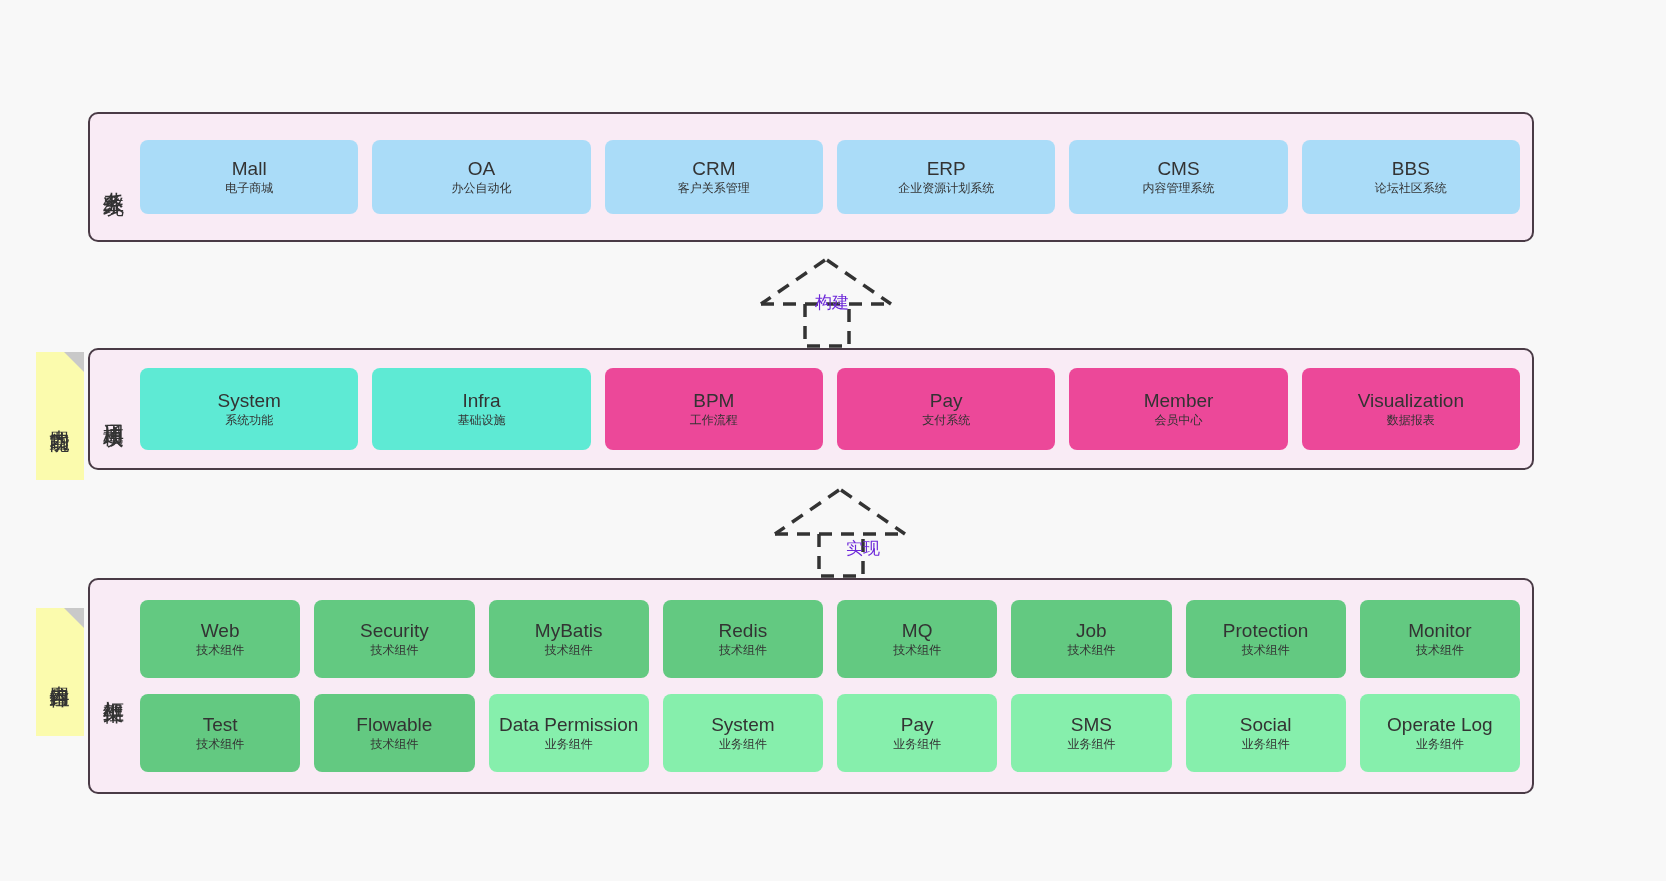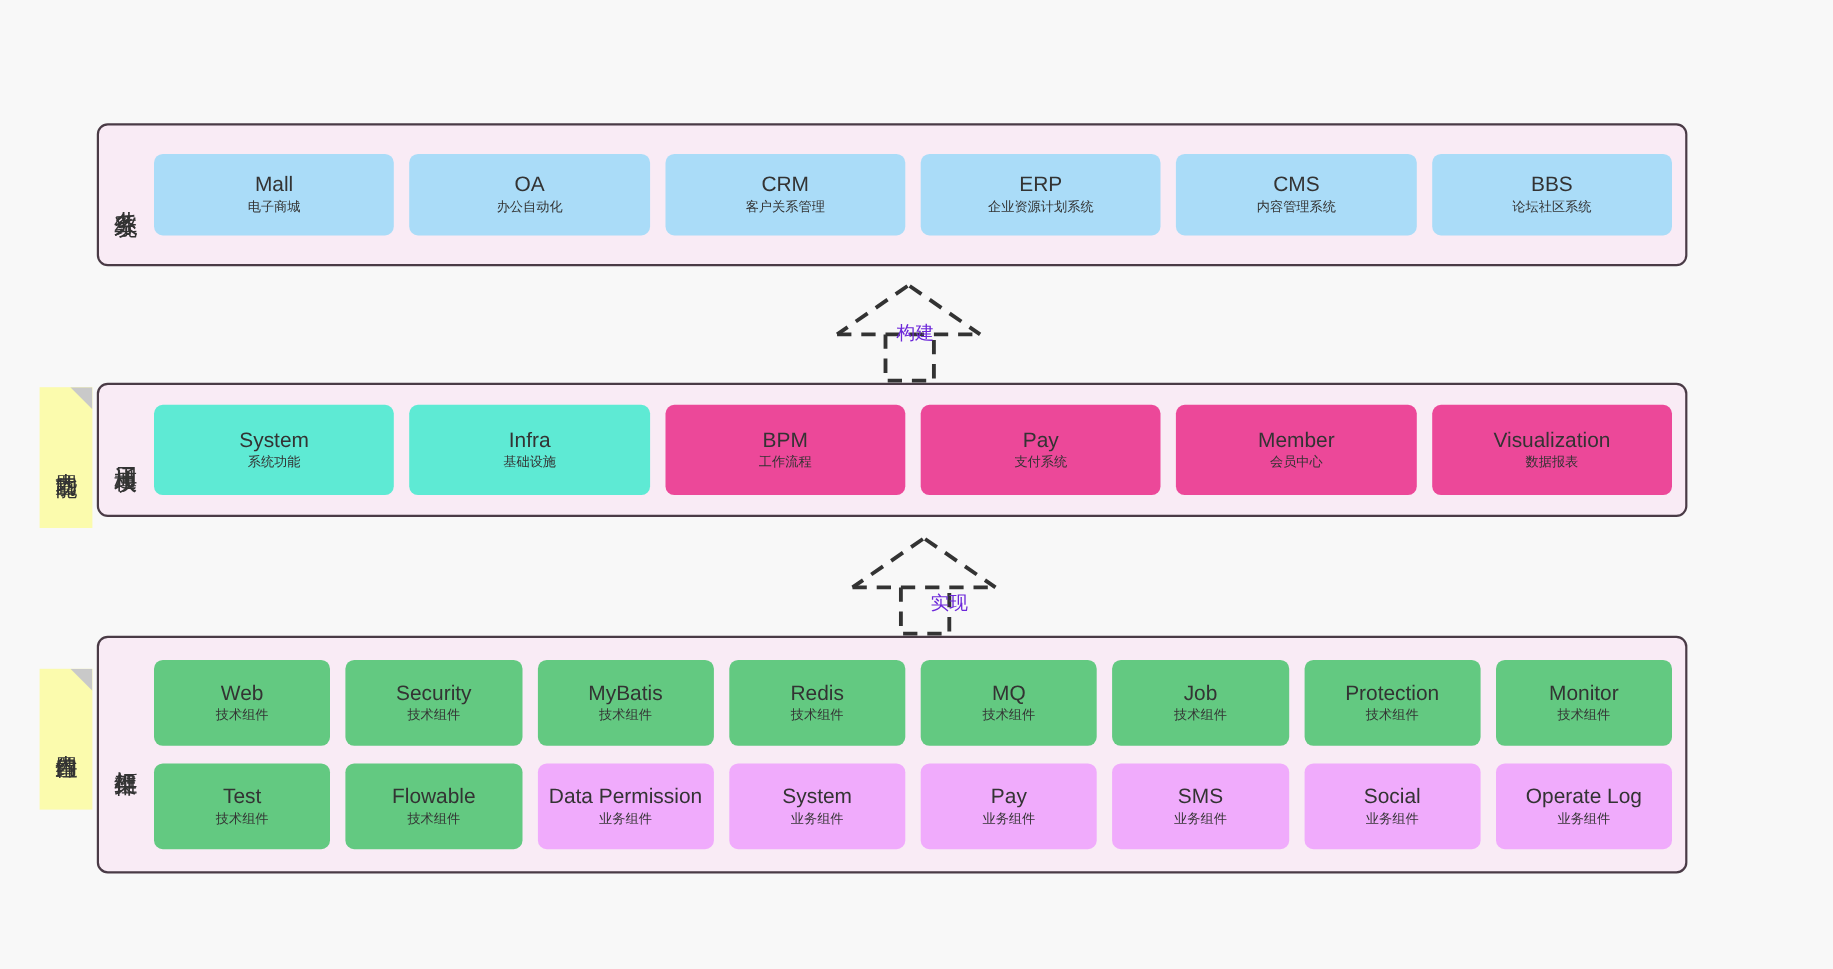--- a/index.html
+++ b/index.html
@@ -94,21 +94,21 @@
   }
 
   .h-biz { height: 74px; }
   .h-mod { height: 82px; }
   .h-comp { height: 78px; }
 
   .c-blue      { background: #aadcf8; }
   .c-red       { background: #5eead4; }
   .c-pink      { background: #ec4899; }
   .c-green     { background: #63c981; }
-  .c-lightgreen{ background: #f0abfc; }
+  .c-lightgreen{ background: #86efac; }
 
   
   .sticky {
     position: absolute;
     box-sizing: border-box;
     background: #fbfbad;
     display: flex;
     align-items: center;
     justify-content: center;
     font-size: 20px;

